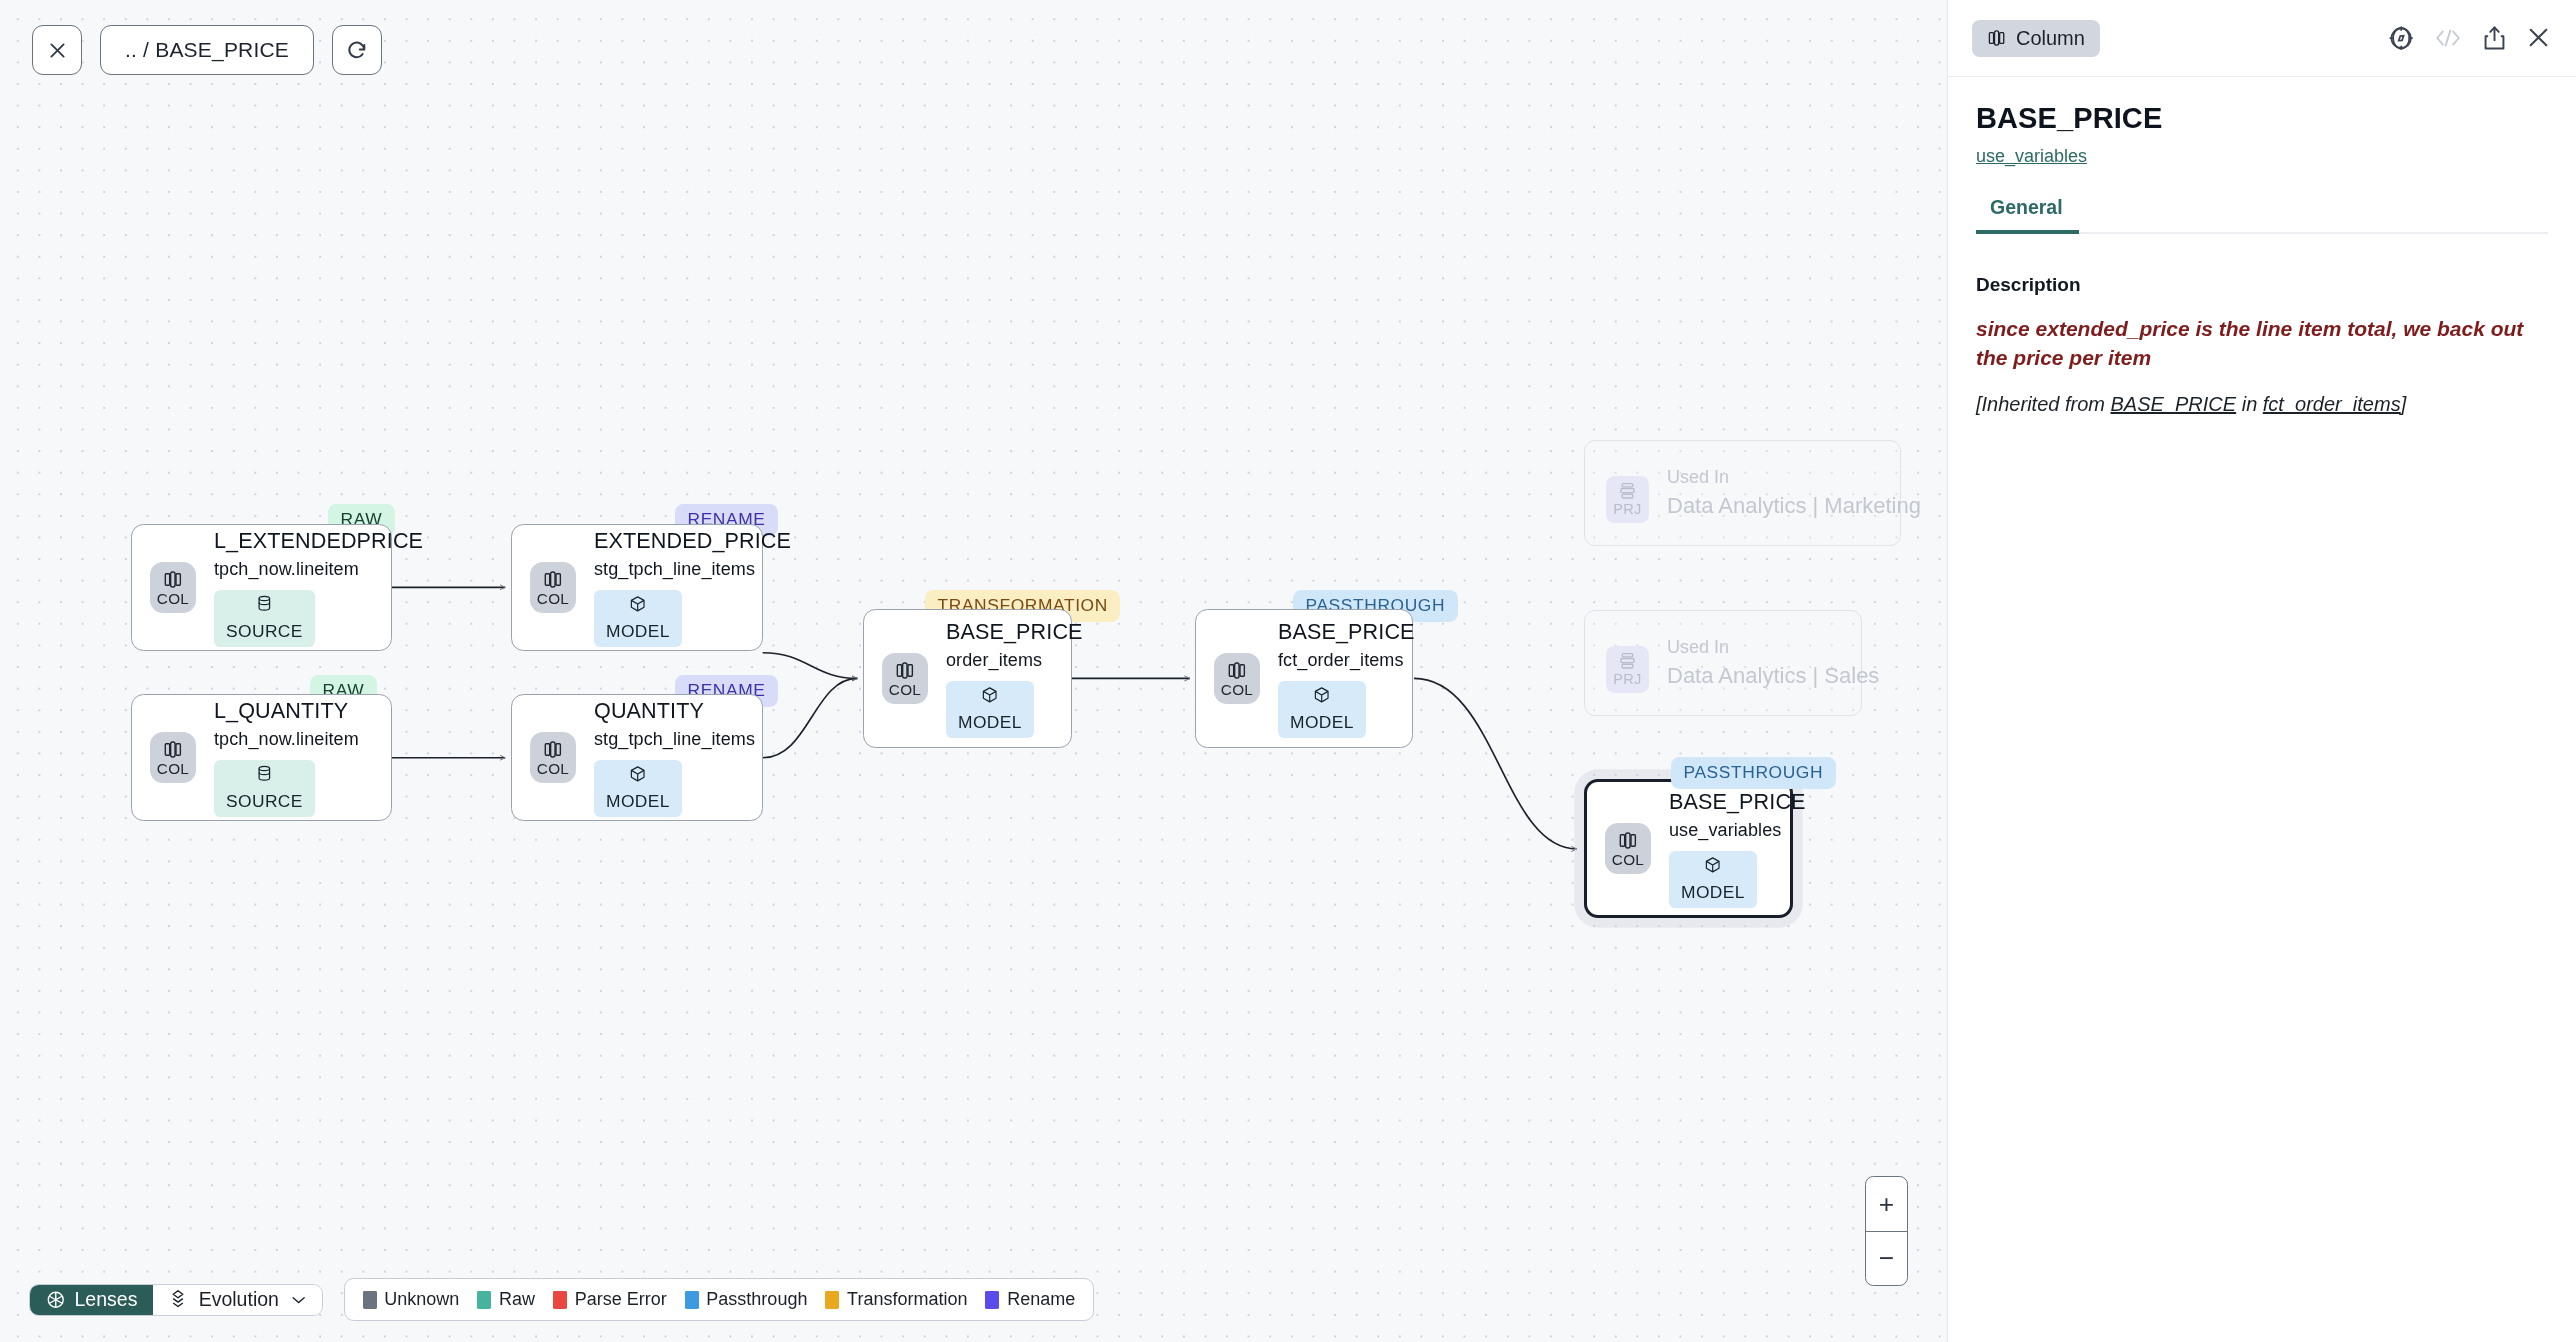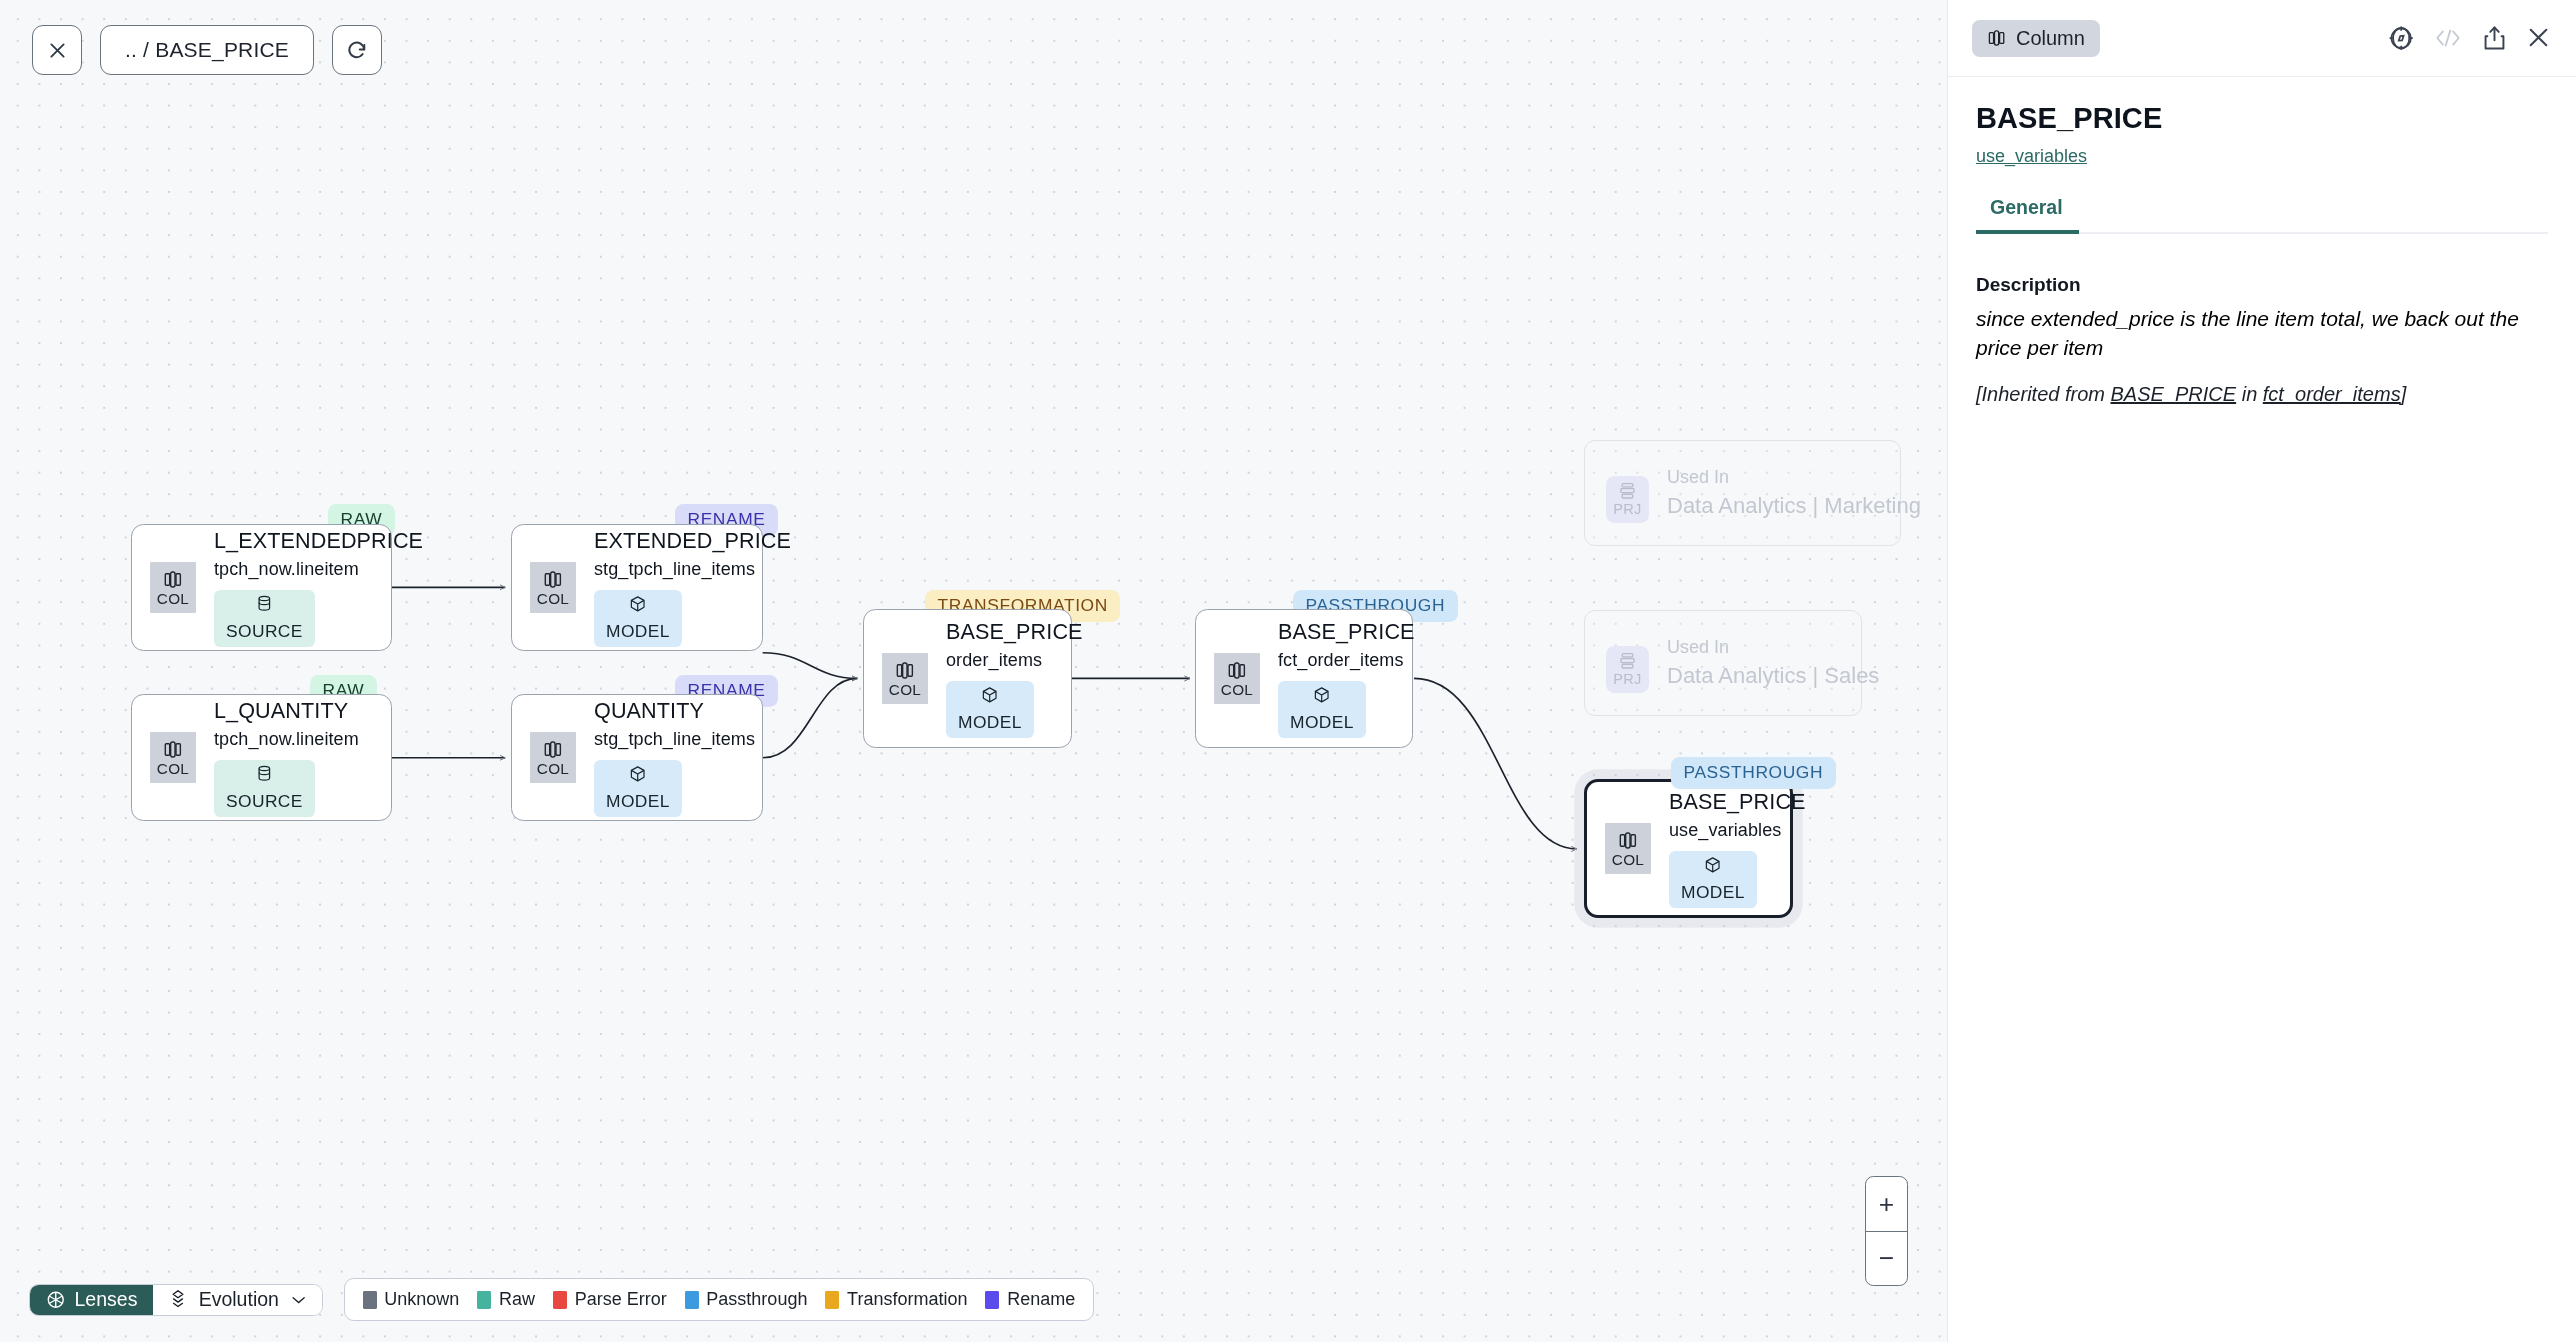--- a/index.html
+++ b/index.html
@@ -57,21 +57,21 @@
     z-index: 20;
   }
   .node.selected {
     border: 3.5px solid #181f2a;
     border-radius: 14px;
     box-shadow: 0 0 0 9.7px rgba(200,206,218,.34);
     z-index: 25;
   }
   .node-chip {
     width: 46px; height: 51px;
-    background: #cdd1d9; border-radius: 1px;
+    background: #cdd1d9; border-radius: 13px;
     display: flex; flex-direction: column; align-items: center; justify-content: center;
     gap: 1.4px; flex: none;
     color: #1f2630;
   }
   .node-chip .chip-txt { font-size: 15.3px; letter-spacing: 0.3px; line-height: 1; }
   .node-body { margin-left: 18px; display: flex; flex-direction: column; gap: 5px; }
   .node-title { font-size: 21.6px; color: #10161f; letter-spacing: 0.1px; white-space: nowrap; }
   .node-sub   { font-size: 18px; color: #10161f; letter-spacing: 0.1px; white-space: nowrap; }
   .node-badge {
     margin-top: 4.9px;
@@ -193,21 +193,21 @@
   .tabs { margin-top: 29px; border-bottom: 2.1px solid #eceef2; display: flex; }
   .tab {
     font-size: 19.5px; color: #2b6a65; font-weight: bold;
     padding: 0 16.7px 12.5px 14px; position: relative; cursor: pointer;
   }
   .tab.active::after {
     content: ""; position: absolute; left: 0; right: 0; bottom: -2.1px;
     height: 3.5px; background: #2b6a65;
   }
   .sect-label { margin-top: 40px; font-size: 19px; font-weight: bold; color: #121821; }
-  .desc-text  { margin-top: 8px; font-size: 21px; font-style: italic; color: #000000; line-height: 1.42; }
+  .desc-text  { margin-top: 18px; font-size: 21px; font-style: italic; color: #7f1d1d; line-height: 1.42; font-weight: bold; }
   .desc-meta  { margin-top: 19.5px; font-size: 20px; font-style: italic; color: #1b2129; }
   .desc-meta a { color: #1b2129; text-decoration: underline; cursor: pointer; }
 </style>
 </head>
 <body>
 
 <div id="app">
 
   <div class="canvas">
 

